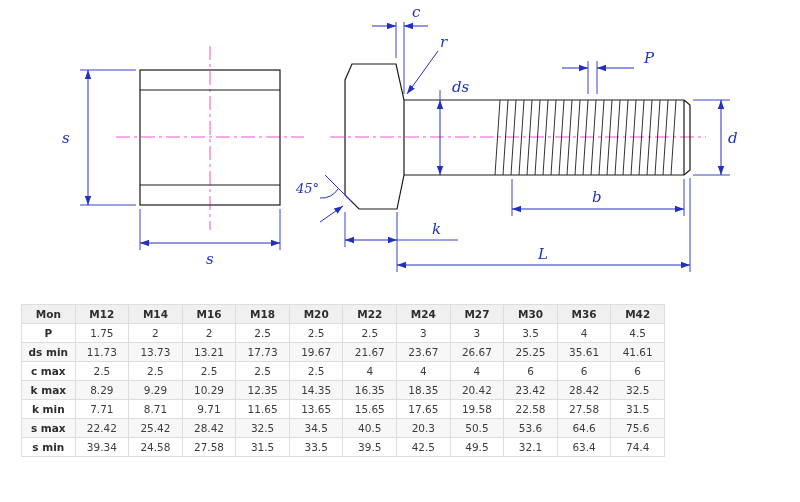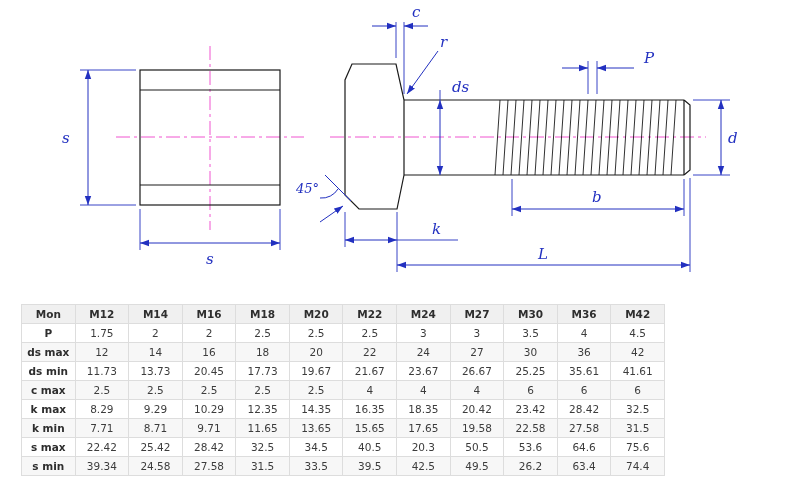--- a/index.html
+++ b/index.html
@@ -187,38 +187,24 @@
           <td>2.5</td>
           <td>2.5</td>
           <td>2.5</td>
           <td>3</td>
           <td>3</td>
           <td>3.5</td>
           <td>4</td>
           <td>4.5</td>
         </tr>
         <tr class="data-row">
-          <th class="row-label">ds max</th>
-          <td>12</td>
-          <td>14</td>
-          <td>16</td>
-          <td>18</td>
-          <td>20</td>
-          <td>22</td>
-          <td>24</td>
-          <td>27</td>
-          <td>30</td>
-          <td>36</td>
-          <td>42</td>
-        </tr>
-        <tr class="data-row">
           <th class="row-label">ds min</th>
           <td>11.73</td>
           <td>13.73</td>
-          <td>20.45</td>
+          <td>13.21</td>
           <td>17.73</td>
           <td>19.67</td>
           <td>21.67</td>
           <td>23.67</td>
           <td>26.67</td>
           <td>25.25</td>
           <td>35.61</td>
           <td>41.61</td>
         </tr>
         <tr class="data-row">
@@ -280,19 +266,19 @@
         <tr class="data-row">
           <th class="row-label">s min</th>
           <td>39.34</td>
           <td>24.58</td>
           <td>27.58</td>
           <td>31.5</td>
           <td>33.5</td>
           <td>39.5</td>
           <td>42.5</td>
           <td>49.5</td>
-          <td>26.2</td>
+          <td>32.1</td>
           <td>63.4</td>
           <td>74.4</td>
         </tr>
       </tbody>
   </table>
 </div>
 
 </body></html>

